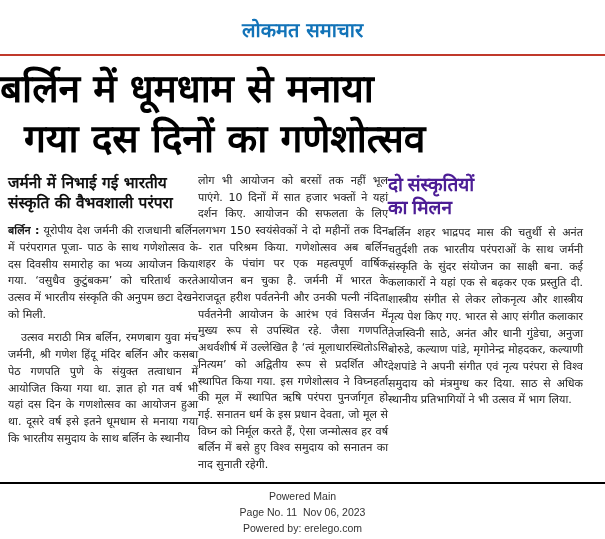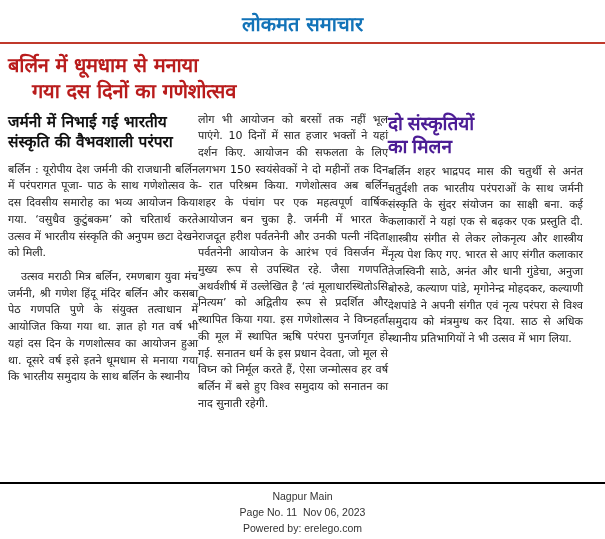--- a/index.html
+++ b/index.html
@@ -11,44 +11,44 @@
     position:relative;
   }
   .page{
     width:605px;height:539px;
     box-sizing:border-box;
     position:relative;
     background:#fff;
   }
   
   .masthead{
-    height:42px;
+    height:54px;
     display:flex;align-items:center;justify-content:center;
     padding-top:6px;
     box-sizing:border-box;
   }
   .masthead-title{
     color:#1273b8;
     font-family:"DejaVu Sans", sans-serif;
     font-weight:bold;
     font-size:20px;
     letter-spacing:0px;
     line-height:1;
   }
   .masthead-rule{
     height:1.5px;background:#c0392b;width:100%;
   }
   
   .headline{
-    padding:8px 6px 2px 8px;
+    padding:8px 6px 2px 0;
     font-family:"DejaVu Sans", sans-serif;
     font-weight:bold;
-    font-size:20px;
+    font-size:39px;
     line-height:1.30;
-    color:#b91c1c;
+    color:#000000;
     letter-spacing:-0.2px;
   }
   .headline-l2{display:block;padding-left:24px;}
   
   .body-grid{
     display:flex;
     padding:6px 6px 0 8px;
     box-sizing:border-box;
     height:304px;
   }
@@ -75,21 +75,21 @@
   .ptext{
     font-family:"DejaVu Sans", sans-serif;
     font-size:11px;
     line-height:1.52;
     color:#1a1a1a;
     text-align:justify;
     margin:0 0 7px 0;
     text-justify:inter-word;
   }
   .ptext.indent{text-indent:13px;}
-  .dateline{font-weight:normal;}
+  .dateline{font-weight:bold;}
   
   .bottom-rule{
     position:absolute;
     left:0;right:0;
     top:482px;
     height:1.5px;background:#000;
   }
   .credits{
     position:absolute;
     top:489px;left:0;right:0;
@@ -134,18 +134,18 @@
         <span>का मिलन</span>
       </div>
       <p class="ptext">बर्लिन शहर भाद्रपद मास की चतुर्थी से अनंत चतुर्दशी तक भारतीय परंपराओं के साथ जर्मनी संस्कृति के सुंदर संयोजन का साक्षी बना. कई कलाकारों ने यहां एक से बढ़कर एक प्रस्तुति दी. शास्त्रीय संगीत से लेकर लोकनृत्य और शास्त्रीय नृत्य पेश किए गए. भारत से आए संगीत कलाकार तेजस्विनी साठे, अनंत और धानी गुंडेचा, अनुजा बोरुडे, कल्याण पांडे, मृगोनेन्द्र मोहदकर, कल्याणी देशपांडे ने अपनी संगीत एवं नृत्य परंपरा से विश्व समुदाय को मंत्रमुग्ध कर दिया. साठ से अधिक स्थानीय प्रतिभागियों ने भी उत्सव में भाग लिया.</p>
     </div>
 
   </div>
 
   <div class="bottom-rule"></div>
 
   <div class="credits">
-    <div>Nagpur Main</div>
+    <div>Powered Main</div>
     <div>Page No. 11  Nov 06, 2023</div>
     <div>Powered by: erelego.com</div>
   </div>
 
 </div>
 
 </body></html>

